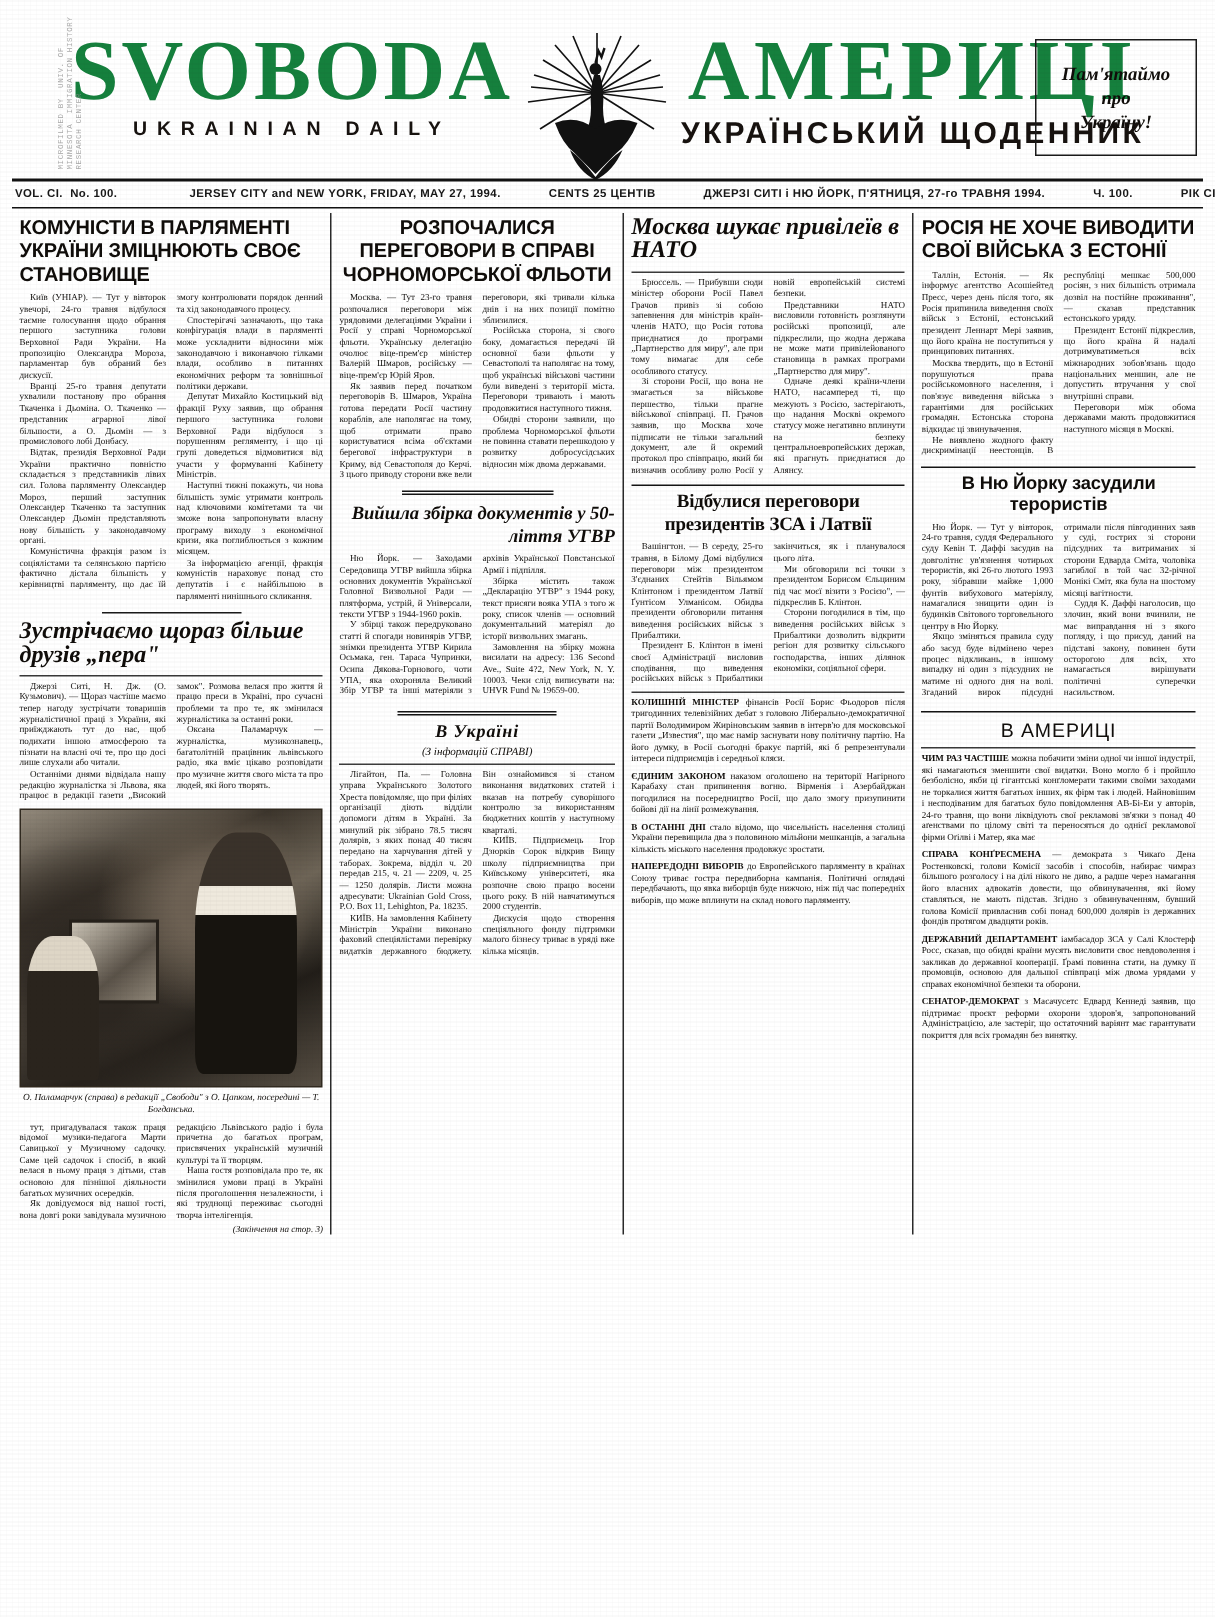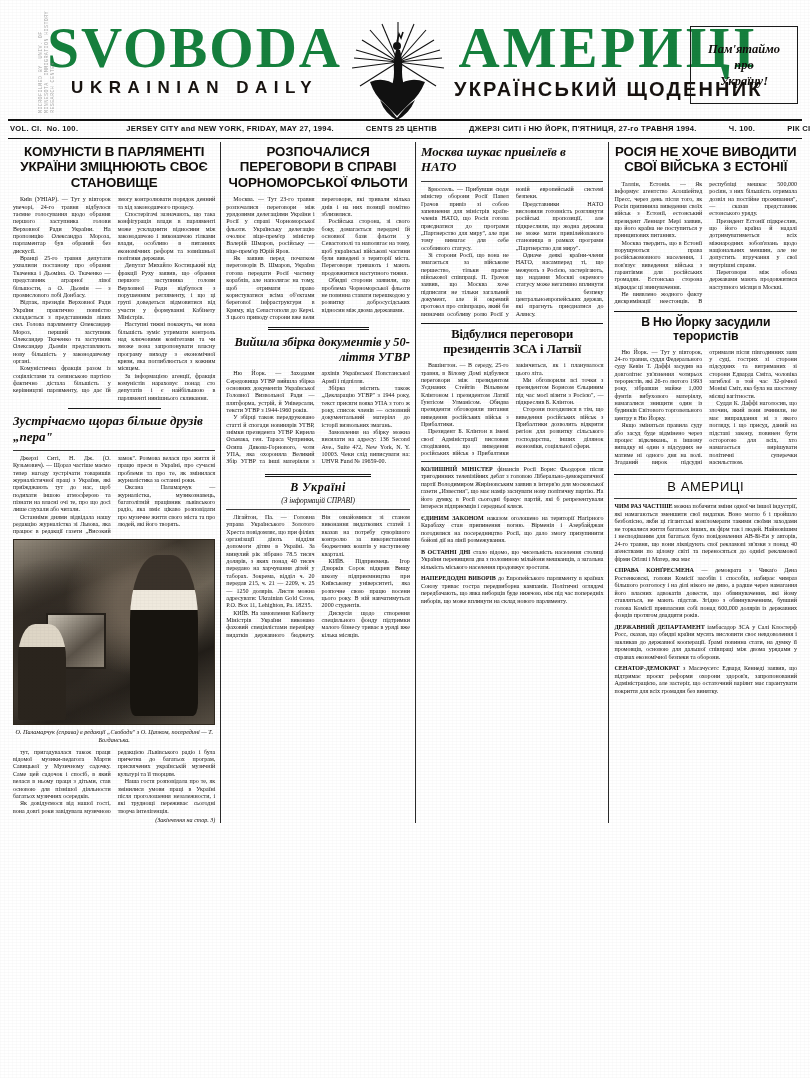--- a/index.html
+++ b/index.html
@@ -27,21 +27,21 @@
   .mast-inner{ display:flex; align-items:flex-start; justify-content:center; gap:6px; padding-top:16px;}
   .mast-left, .mast-right { text-align:center; }
   .mast-title {
     font-family:"Liberation Serif", serif;
     font-weight:700; font-size:57px; line-height:56px;
     letter-spacing: 2px; color:#15803d;
   }
   .mast-title.cyr { letter-spacing: 3px; }
   .mast-sub {
     font-family:"Liberation Sans", sans-serif;
-    font-weight:700; font-size:17px; letter-spacing:6.5px;
+    font-weight:700; font-size:13px; letter-spacing:6.5px;
     margin-top:2px; color:#17120f;
   }
   .mast-sub.cyr{ font-size:20px; letter-spacing:2.2px; }
   .emblem { width:96px; height:100px; position:relative; flex:0 0 auto; margin:0 2px;}
   .memo-box{
     position:absolute; right:4px; top:22px;
     width:108px; height:78px; border:1.4px solid #1a1a1a;
     display:flex; flex-direction:column; align-items:center; justify-content:center;
     font-style:italic; font-weight:700; font-size:12.5px; line-height:16px; text-align:center;
     font-family:"Liberation Serif", serif;
@@ -64,26 +64,26 @@
 
   
   .content { display:flex; gap:0; margin-top:3px; }
   .col { padding:0 5px; position:relative; }
   .col + .col { border-left:0.8px solid #2a2a2a; }
   .c1{ width:215px; } .c2{ width:197px; } .c3{ width:196px; } .c4{ width:196px; }
 
   h1.head {
     font-family:"Liberation Sans", sans-serif;
     font-weight:700; font-size:13.3px; line-height:15.5px;
-    margin:2px 0 6px 0; text-align:center; letter-spacing:-.1px;
+    margin:2px 0 6px 0; text-align:left; letter-spacing:-.1px;
   }
   h1.head.ctr { text-align:center; }
   h1.head.ital {
     font-family:"Liberation Serif", serif; font-style:italic; font-weight:700;
-    font-size:13px; letter-spacing:0; text-align:left;
+    font-size:16px; letter-spacing:0; text-align:left;
   }
   .subhead-ital{
     font-family:"Liberation Serif", serif; font-style:italic; font-weight:700;
     font-size:12.4px; line-height:15px; text-align:right; margin:5px 0 5px 0;
   }
   .sec-band { margin:8px 0 4px 0; }
   .sec-band .dbl { border-top:1.6px solid #141414; border-bottom:1.6px solid #141414; height:3.4px; width:58%; margin:0 auto 3px auto;}
   .sec-title{
     font-family:"Liberation Sans", sans-serif; font-size:13px; font-weight:400;
     text-align:center; letter-spacing:.6px;

